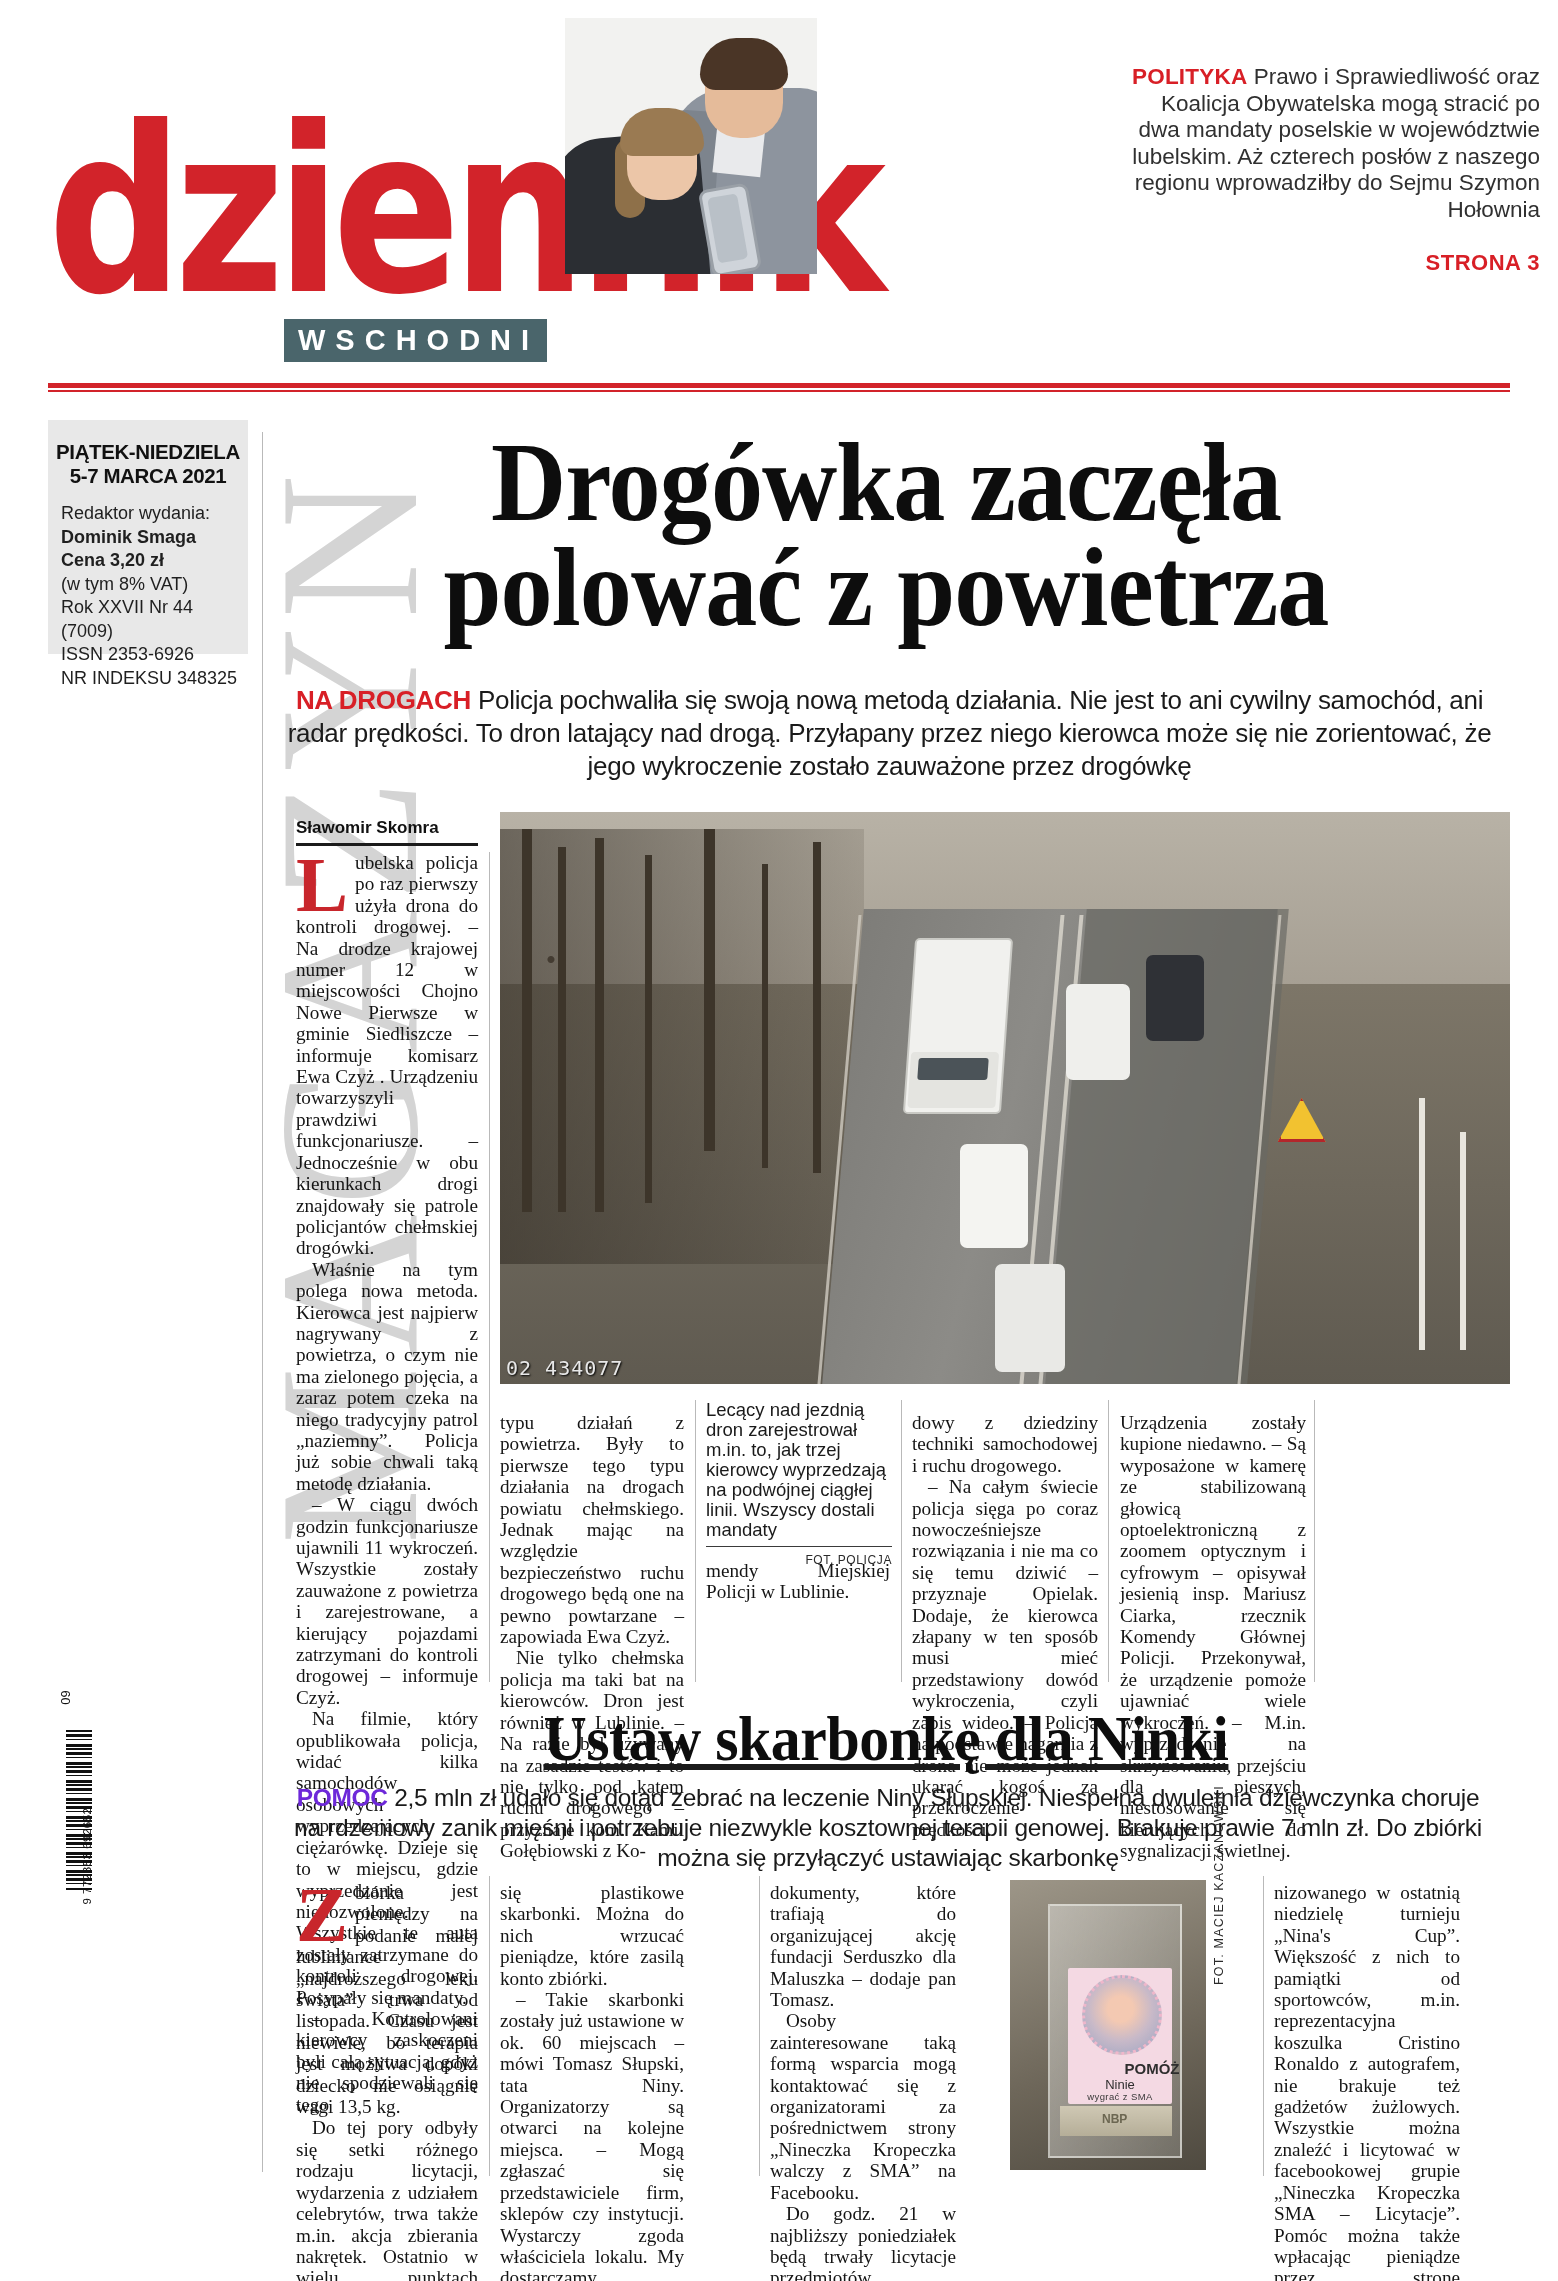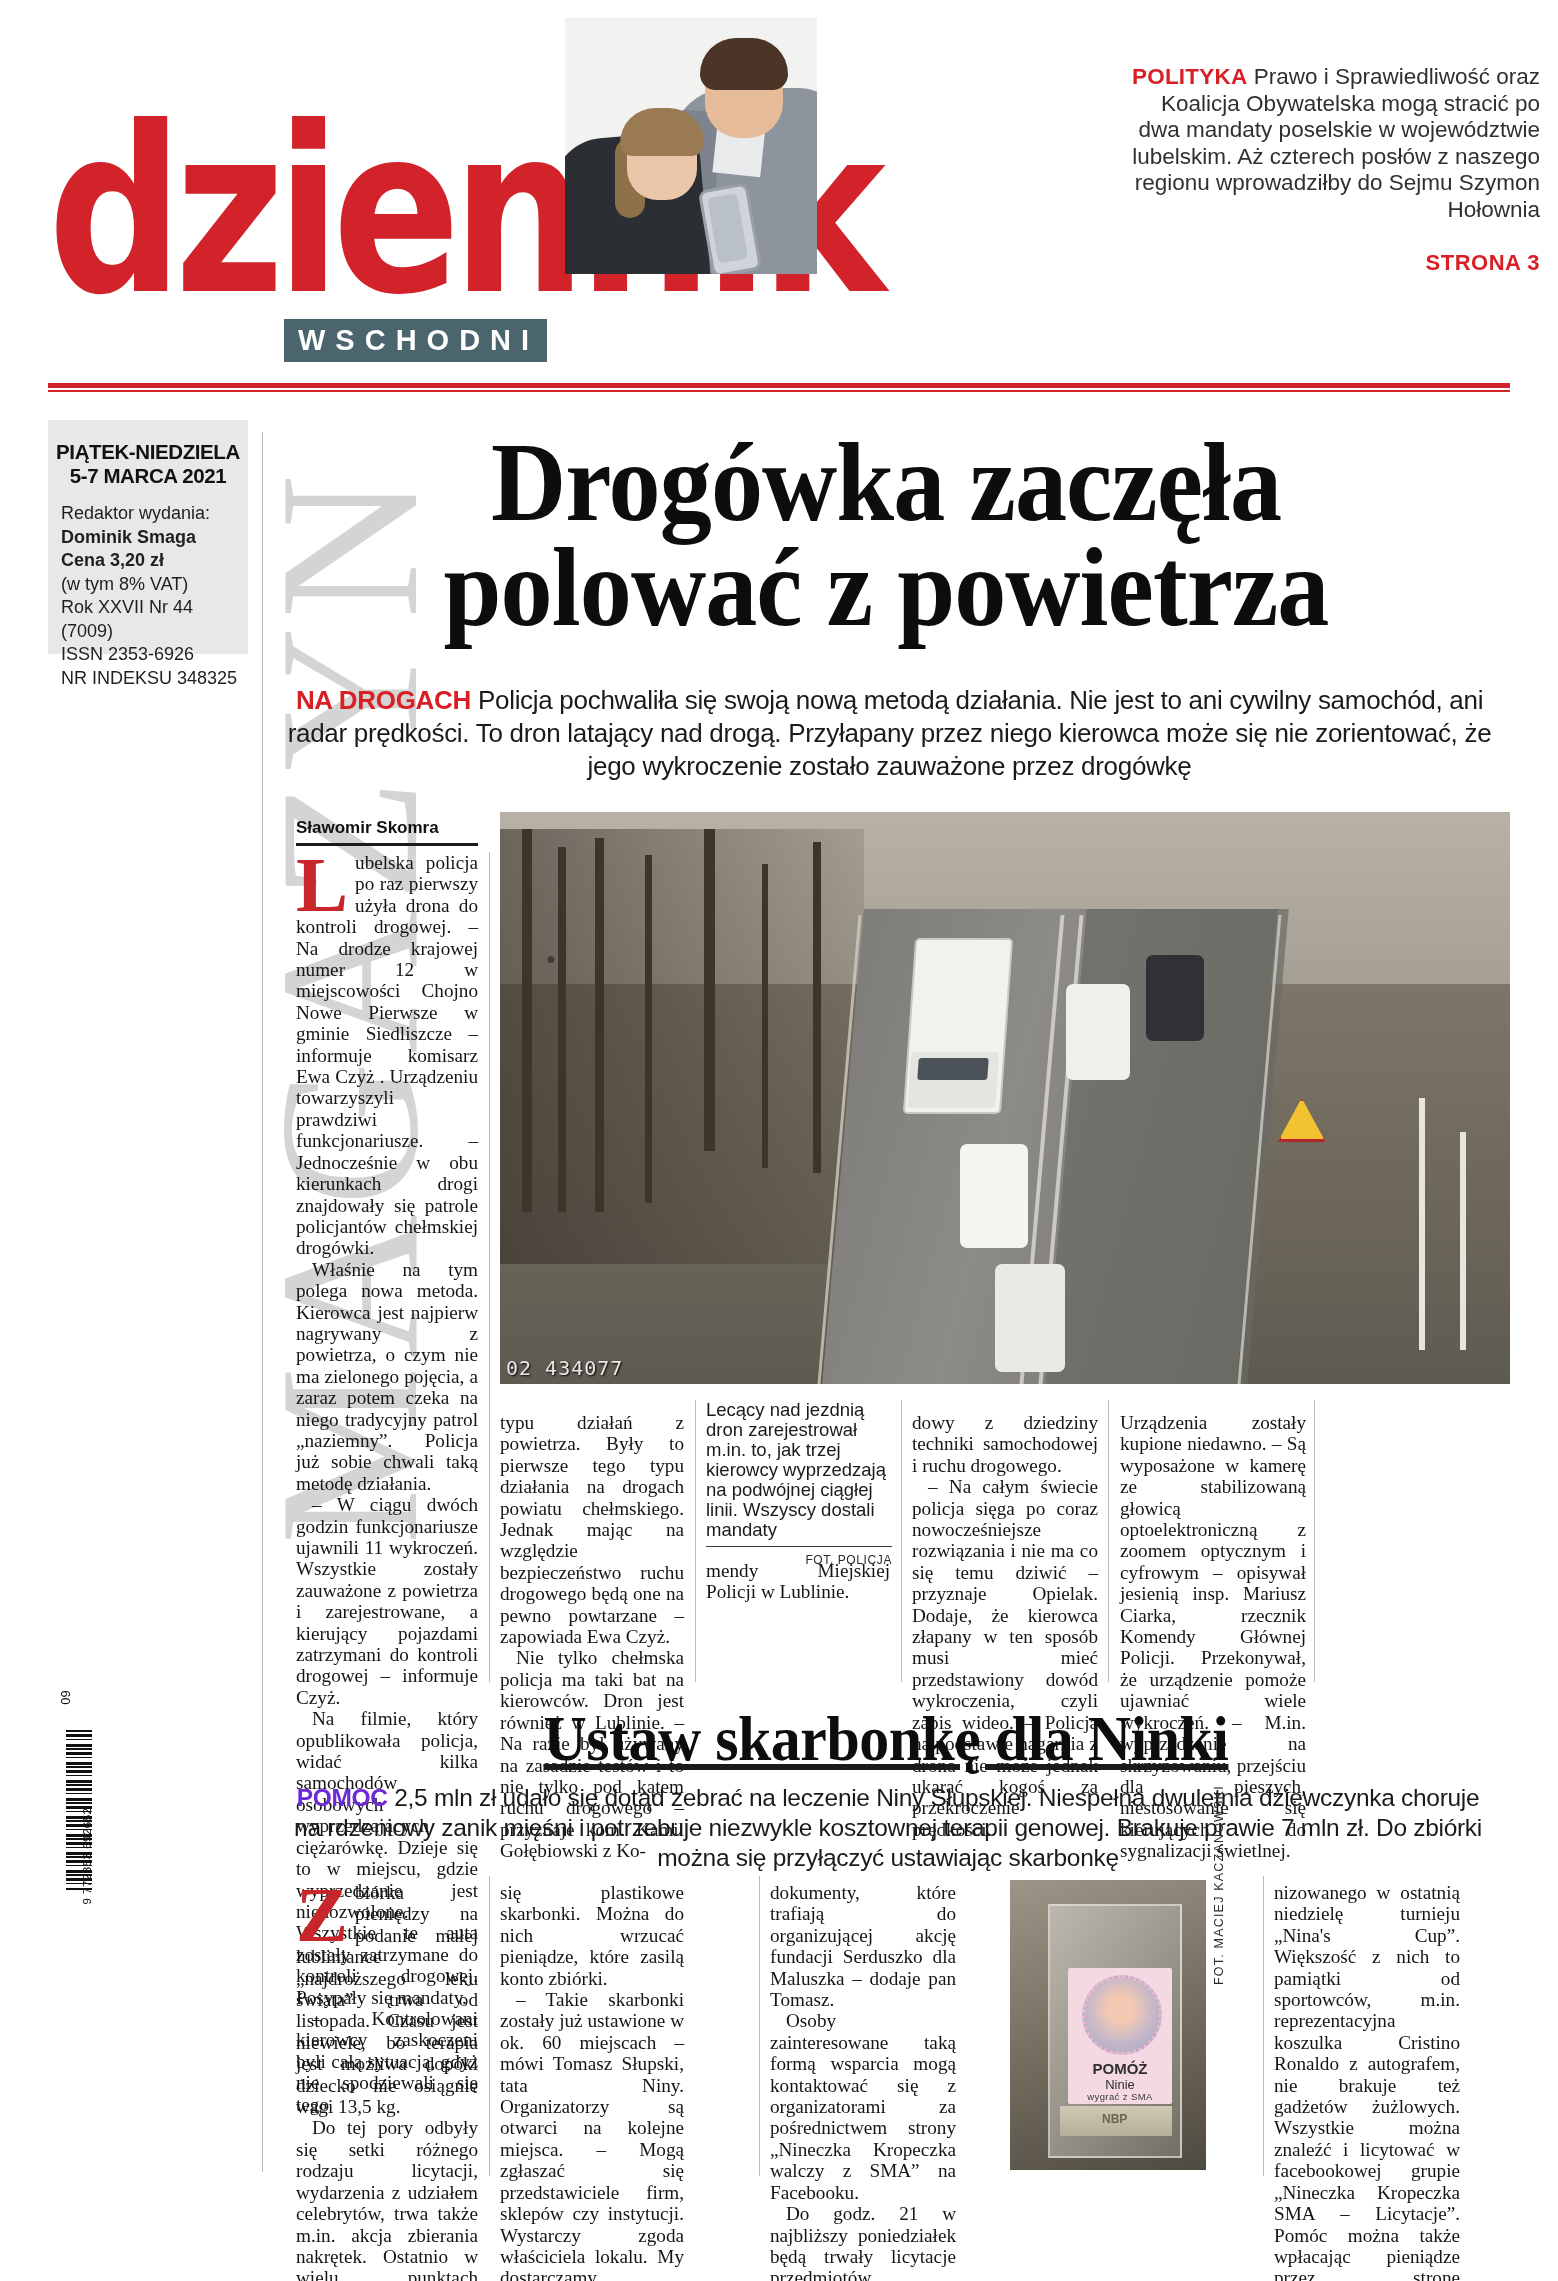--- a/index.html
+++ b/index.html
@@ -460,21 +460,21 @@
     position:absolute;left:58px;top:88px;width:104px;height:136px;
     background:#f4d9e3;border-radius:2px;
   }
   .p2-circle{
     position:absolute;left:14px;top:7px;width:74px;height:74px;border-radius:50%;
     background:radial-gradient(circle at 48% 42%, #f4c9b2 0 22%, #c8b9c8 55%, #9aa4c3 100%);
     border:3px dotted #efb7cb;
   }
   .p2-t1{
     position:absolute;left:0;top:92px;width:104px;text-align:center;
-    font-family:"Liberation Sans",sans-serif;font-weight:700;font-size:15px;color:#2e2e2e;
+    font-family:"Liberation Sans",sans-serif;font-weight:700;font-size:15px;color:#2e2e2e;padding-left:32px;
   }
   .p2-t2{
     position:absolute;left:0;top:109px;width:104px;text-align:center;
     font-family:"Liberation Sans",sans-serif;font-size:13px;color:#2e2e2e;
   }
   .p2-t3{
     position:absolute;left:0;top:123px;width:104px;text-align:center;
     font-family:"Liberation Sans",sans-serif;font-size:9.5px;color:#3a3a3a;letter-spacing:.4px;
   }
   .p2-money{

